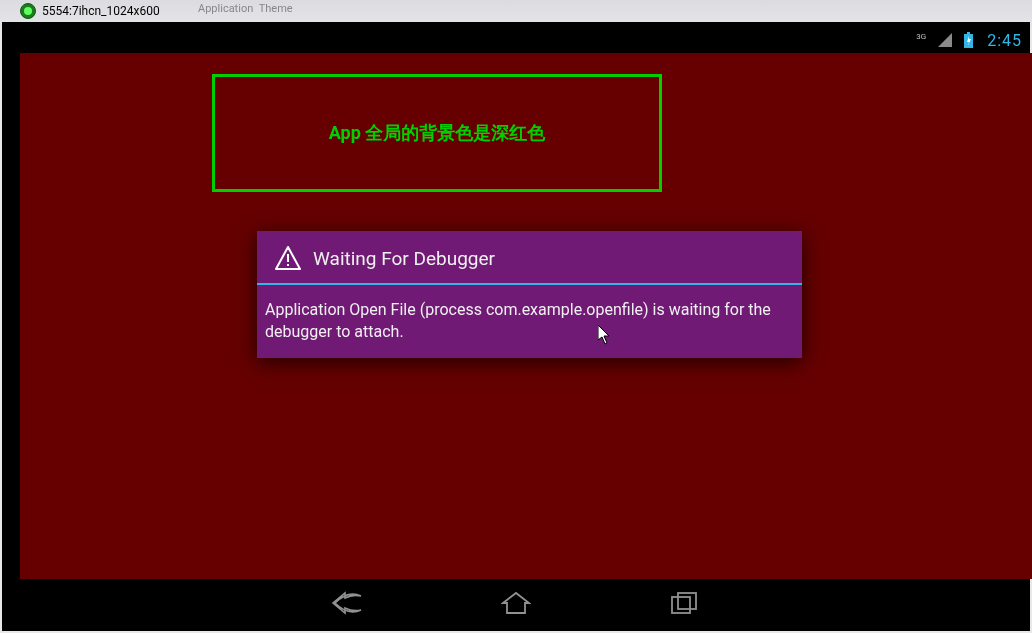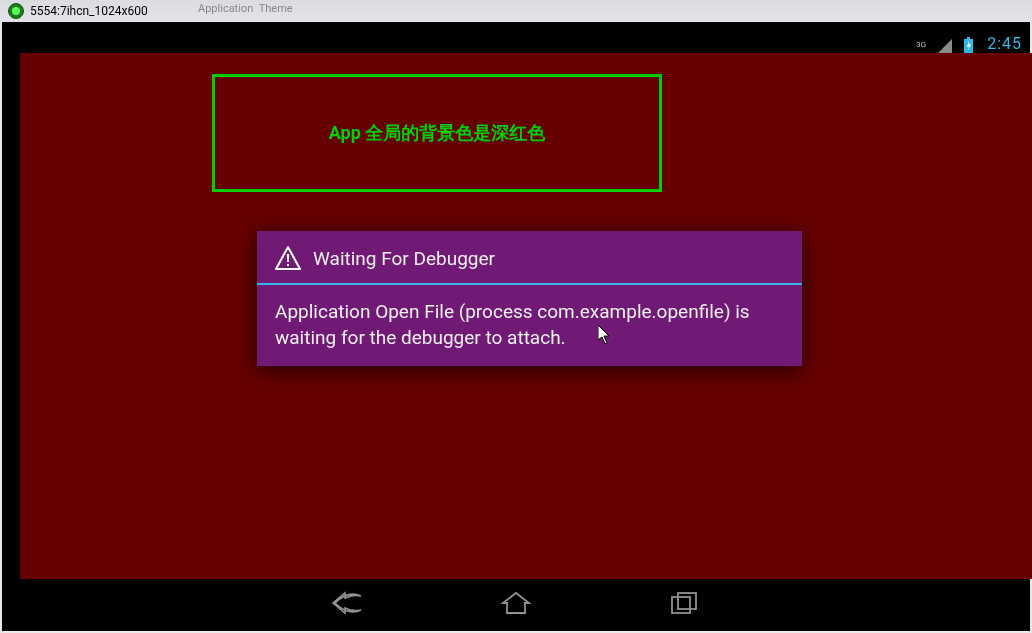--- a/index.html
+++ b/index.html
@@ -32,21 +32,21 @@
       filter: blur(0.5px);
     }
     
     .titlebar {
       position: absolute;
       top: 0; left: 0;
       width: 1032px; height: 22px;
       background: transparent;
       display: flex;
       align-items: center;
-      padding-left: 8px;
+      padding-left: 20px;
       z-index: 2;
     }
     .titlebar .icon {
       width: 16px; height: 16px;
       background: #1d7a1d;
       border-radius: 50%;
       display: inline-flex;
       align-items: center;
       justify-content: center;
       margin-right: 6px;
@@ -80,21 +80,21 @@
       width: 1024px;
       height: 600px;
       background: #000;
     }
     
     .status-bar {
       height: 26px;
       width: 100%;
       background: #000;
       display: flex;
-      align-items: flex-end;
+      align-items: center;
       justify-content: flex-end;
       padding-right: 6px;
       color: #aaa;
       font-size: 12px;
       gap: 12px;
     }
     .status-bar .sup { font-size: 8px; position: relative; top: -4px; color: #c0c0c0; }
     .signal-icon svg, .battery-icon svg { display: block; }
     .clock { color: #33b5e5; font-size: 16px; letter-spacing: 1px; margin-left: 2px; }
     
@@ -142,23 +142,23 @@
       color: #f0f0f0;
       font-size: 19px;
       font-weight: 400;
     }
     .dialog-divider {
       height: 2px;
       background: #33b5e5;
       width: 100%;
     }
     .dialog-msg {
-      padding: 14px 18px 16px;
+      padding: 14px 8px 16px;
       color: #f0f0f0;
-      font-size: 19px;
+      font-size: 16px;
       line-height: 1.35;
     }
     .dialog-btnrow {
       border-top: 1px solid #555;
       height: 48px;
       display: flex;
       align-items: center;
       justify-content: center;
     }
     .dialog-btn {

